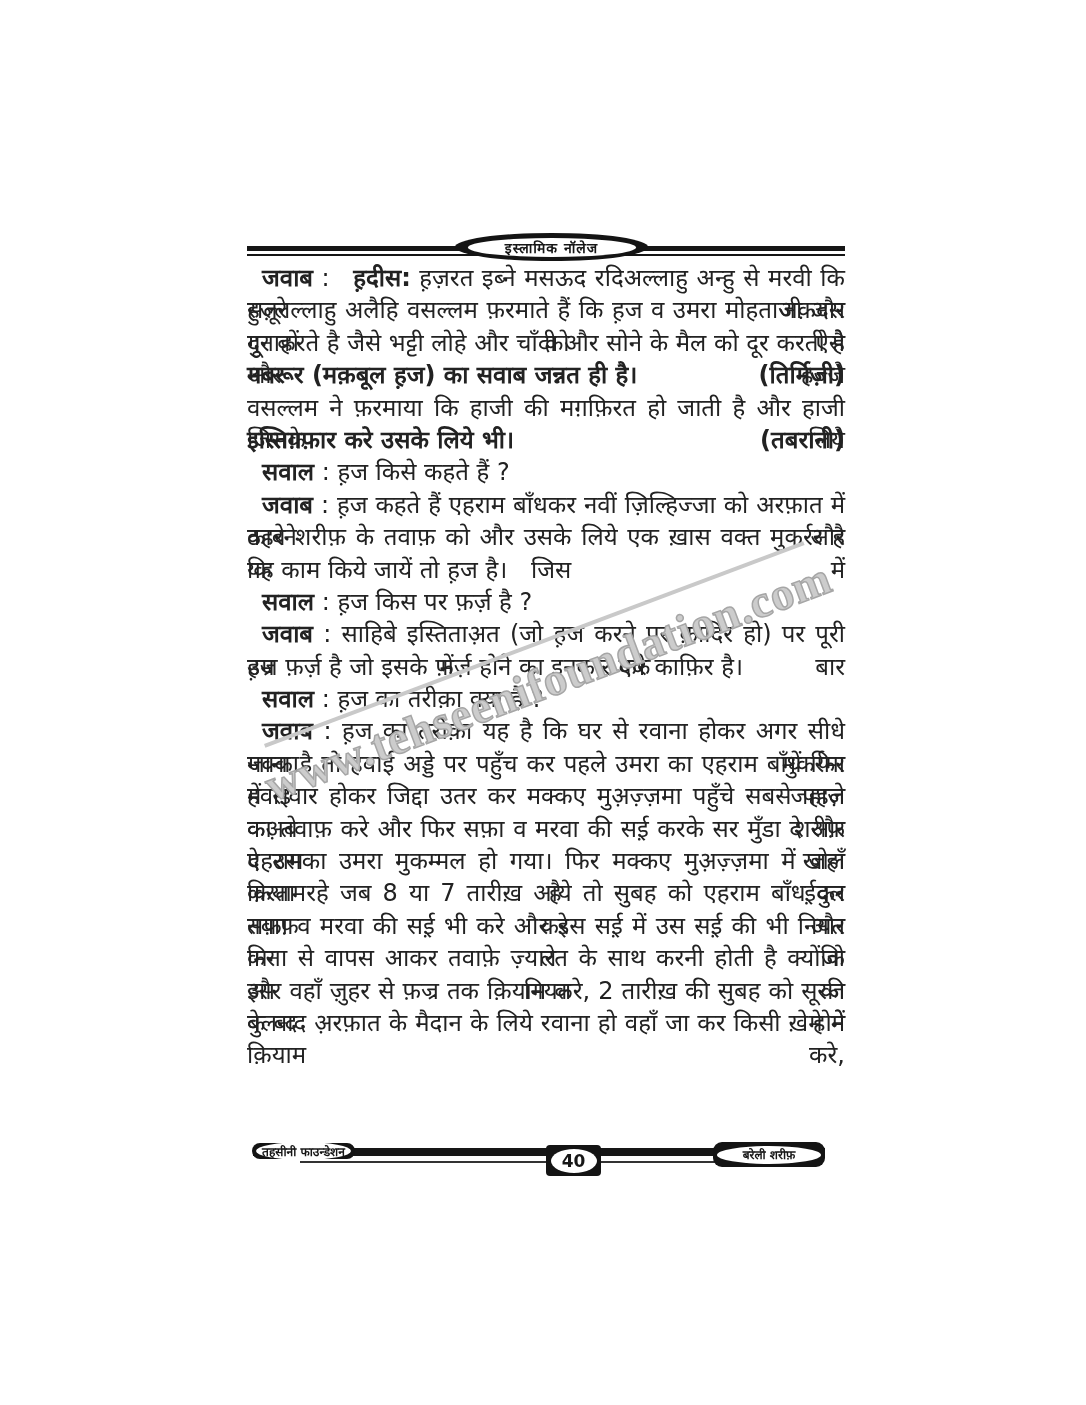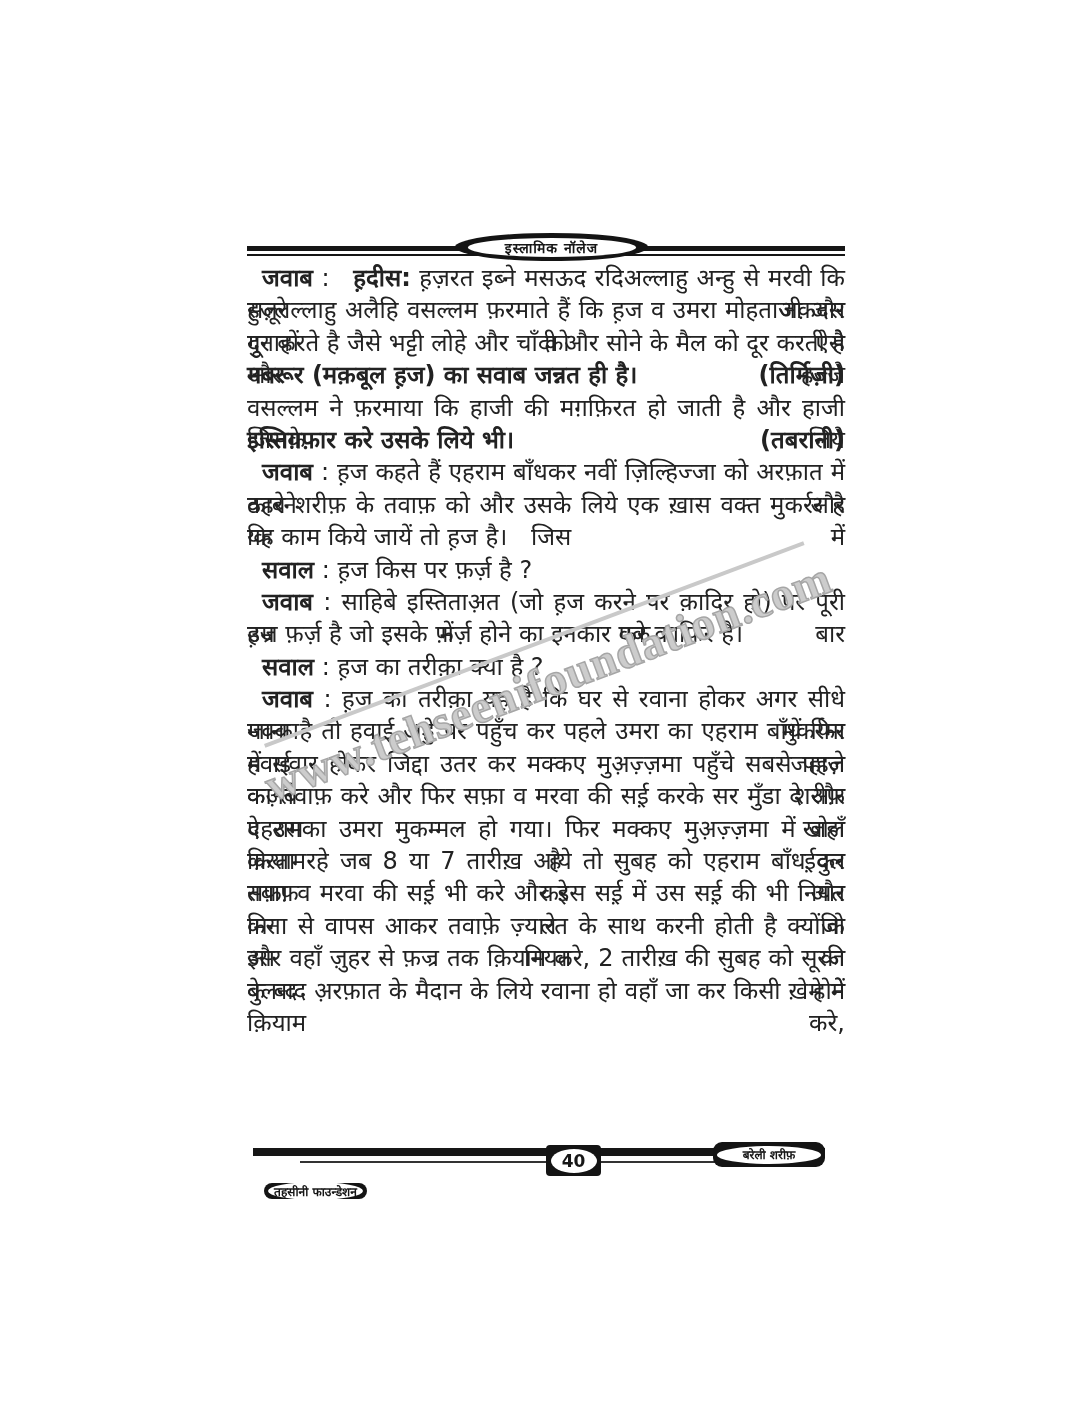--- a/index.html
+++ b/index.html
@@ -50,21 +50,21 @@
     color:#cccccc; -webkit-text-stroke:1.5px #a6a6a6; letter-spacing:1px;
     white-space:nowrap;
   }
 
   
   .ftr-bar  { position:absolute; left:253px; top:1148px; width:572px; height:8px; background:#161616; }
   .ftr-thin { position:absolute; left:300px; top:1161px; width:470px; height:2px; background:#333333; }
   .ftr-badge {
     position:absolute; background:#141414; display:flex; align-items:center; justify-content:center;
   }
-  .ftr-badge-left  { left:264px; top:1143px; width:103px; height:16px; border-radius:9px;margin-top:40px; }
+  .ftr-badge-left  { left:252px; top:1143px; width:103px; height:16px; border-radius:9px; }
   .ftr-badge-right { left:713px; top:1142px; width:112px; height:25px; border-radius:9px; }
   .ftr-badge-page  { left:546px; top:1145px; width:55px;  height:31px; border-radius:4px; }
   .ftr-oval {
     background:#ffffff; border-radius:50%;
     display:flex; align-items:center; justify-content:center;
   }
   .ftr-badge-left  .ftr-oval { width:95px;  height:18px; }
   .ftr-badge-right .ftr-oval { width:104px; height:18px; }
   .ftr-badge-page  .ftr-oval { width:46px;  height:24px; }
   .ftr-oval span { font-size:12px; font-weight:700; color:#161616; white-space:nowrap; }
@@ -89,20 +89,21 @@
       <div class="line fill"><span class="main"><span>दूर करते है जैसे भट्टी लोहे और चाँदी और सोने के मैल को दूर करती है और हज्जे</span></span></div>
       <div class="line has-right">
         <span class="main"><span>मबरूर (मक़बूल ह़ज) का सवाब जन्नत ही है।</span></span>
         <span class="cite">(तिर्मिज़ी)</span>
       </div>
       <div class="line fill"><span class="main"><span>वसल्लम ने फ़रमाया कि हाजी की मग़फ़िरत हो जाती है और हाजी जिसके लिये</span></span></div>
       <div class="line has-right">
         <span class="main"><span>इस्तिग़फ़ार करे उसके लिये भी।</span></span>
         <span class="cite">(तबरानी)</span>
       </div>
+      <div class="line"><span class="main"><b>सवाल</b><span> : ह़ज किसे कहते हैं ?</span></span></div>
       <div class="line fill"><span class="main"><b>जवाब</b><span> : ह़ज कहते हैं एहराम बाँधकर नवीं ज़िल्हिज्जा को अरफ़ात में ठहरने और</span></span></div>
       <div class="line fill"><span class="main"><span>काबे शरीफ़ के तवाफ़ को और उसके लिये एक ख़ास वक्त मुकर्रर है कि जिस में</span></span></div>
       <div class="line"><span class="main"><span>यह काम किये जायें तो ह़ज है।</span></span></div>
       <div class="line"><span class="main"><b>सवाल</b><span> : ह़ज किस पर फ़र्ज़ है ?</span></span></div>
       <div class="line fill"><span class="main"><b>जवाब</b><span> : साहिबे इस्तिताअ़त (जो ह़ज करने पर क़ादिर हो) पर पूरी उम्र में एक बार</span></span></div>
       <div class="line"><span class="main"><span>ह़ज फ़र्ज़ है जो इसके फ़र्ज़ होने का इनकार करे काफ़िर है।</span></span></div>
       <div class="line"><span class="main"><b>सवाल</b><span> : ह़ज का तरीक़ा क्या है ?</span></span></div>
       <div class="line fill"><span class="main"><b>जवाब</b><span> : ह़ज का तरीक़ा यह है कि घर से रवाना होकर अगर सीधे मक्का मुकर्रमा</span></span></div>
       <div class="line fill"><span class="main"><span>जाना है तो हवाई अड्डे पर पहुँच कर पहले उमरा का एहराम बाँधें फिर हवाई जहाज़</span></span></div>
       <div class="line fill"><span class="main"><span>में सवार होकर जिद्दा उतर कर मक्कए मुअ़ज़्ज़मा पहुँचे सबसे पहले कअ़बे शरीफ़</span></span></div>

